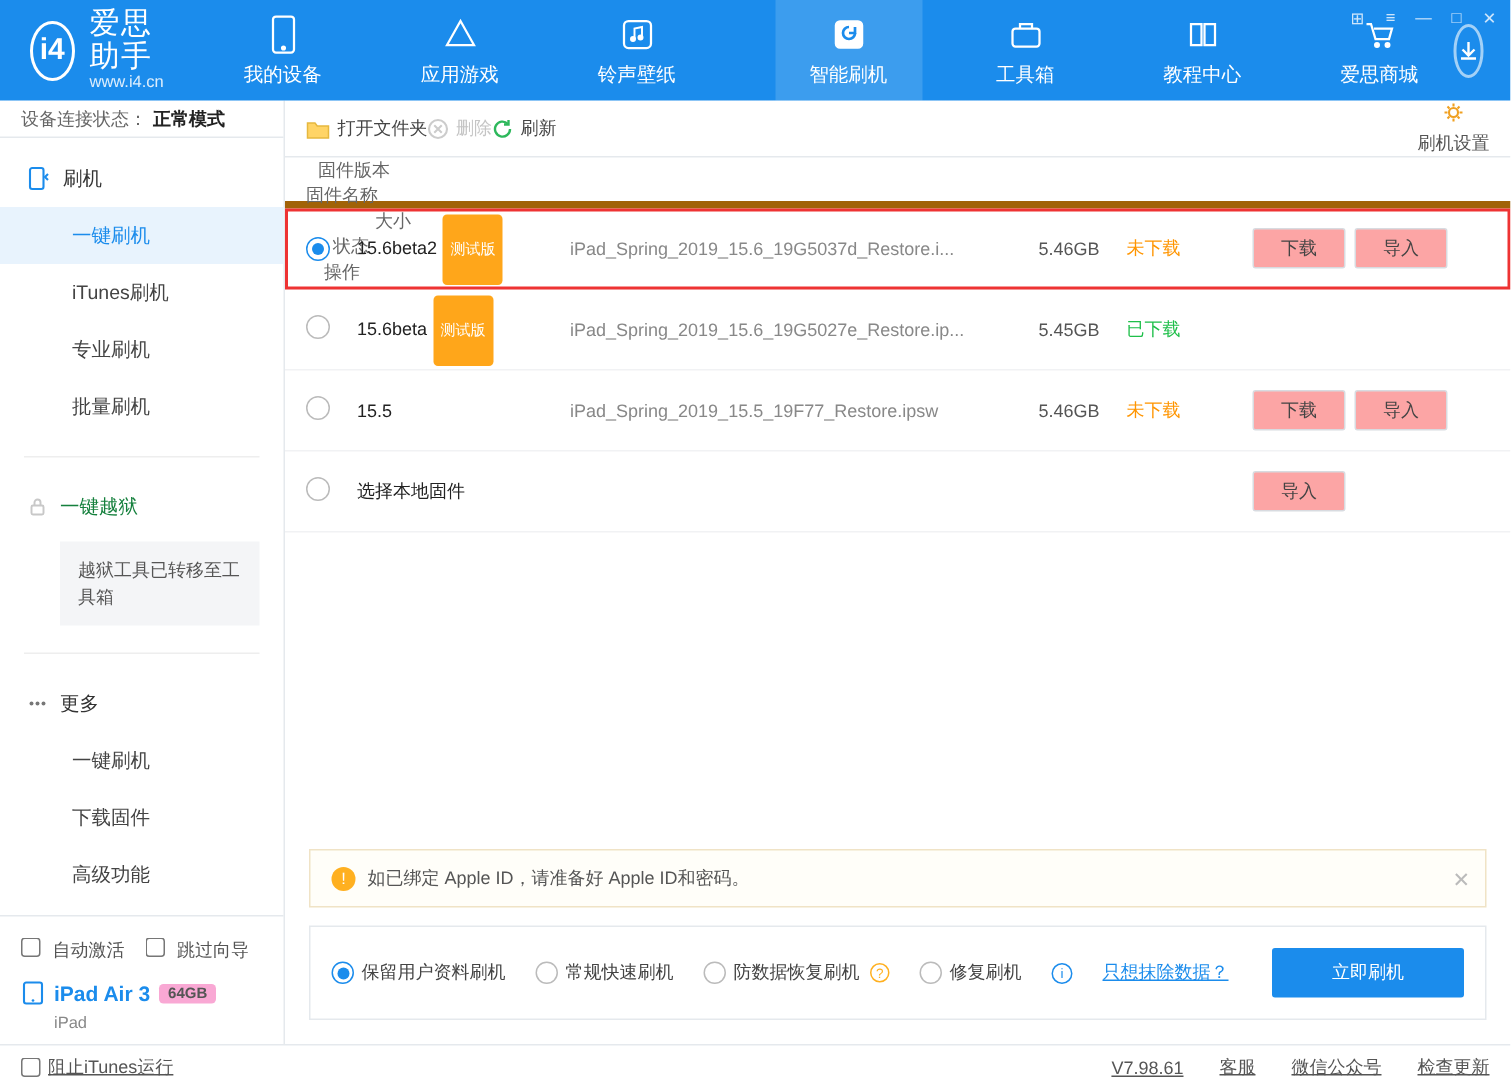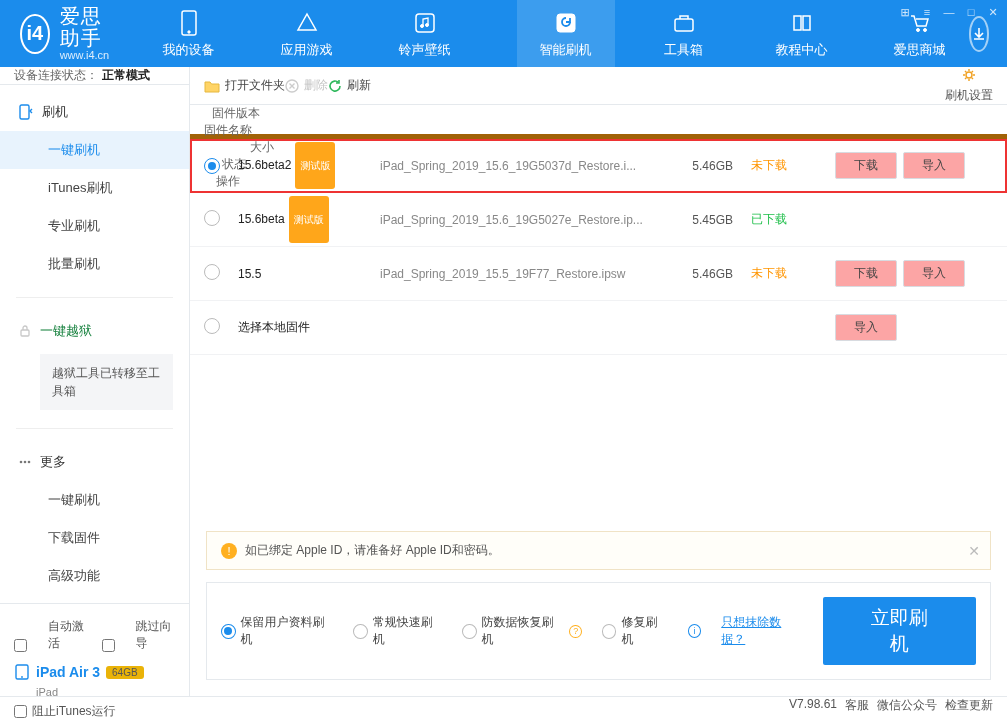--- a/index.html
+++ b/index.html
@@ -31,23 +31,23 @@
 .side-head { font-size:13px; color:#333; padding:10px 18px; display:flex; align-items:center; gap:8px; font-weight:500; }
 .side-head.muted { color:#15803d; }
 .side-head svg { flex-shrink:0; }
 .side-item { font-size:13px; color:#444; padding:10px 18px 10px 48px; cursor:pointer; }
 .side-item.active { background:#e8f3fd; color:#1b8cec; }
 .side-note { background:#f4f5f7; color:#555; font-size:12px; padding:10px 12px; margin:4px 16px 4px 40px; line-height:1.5; }
 .side-divider { border:none; border-top:1px solid #eee; margin:6px 16px; }
 .sidebar-flex { flex:1; }
 .sidebar-bottom { border-top:1px solid #e5e9ed; padding:8px 14px; font-size:12px; }
 .cb-row { display:flex; align-items:center; gap:14px; padding:6px 0; }
-.cb-row label { display:flex; align-items:flex-end; gap:21px; color:#555; cursor:pointer; }
+.cb-row label { display:flex; align-items:flex-start; gap:8px; color:#555; cursor:pointer; }
 .device-row { display:flex; align-items:center; gap:6px; padding:6px 0; color:#1b8cec; font-weight:600; font-size:14px;}
-.badge-gb { background:#eab308; color:#555; font-size:10px; padding:1px 6px; border-radius:3px; font-weight:normal;}
+.badge-gb { background:#f9a8d4; color:#555; font-size:10px; padding:1px 6px; border-radius:3px; font-weight:bold;}
 .device-type { color:#888; font-size:11px; padding-left:22px; }
 
 
 .main { flex:1; display:flex; flex-direction:column; }
 .toolbar { height:38px; display:flex; align-items:center; padding:0 14px; border-bottom:1px solid #e5e9ed; font-size:12px; }
 .tool-btn { display:flex; align-items:center; gap:5px; cursor:pointer; color:#444; }
 .tool-btn.disabled { color:#c5c5c5; cursor:default; }
 .tool-spacer { flex:1; }
 .tool-gear { color:#555;flex-direction:column; }
 .table-head { display:flex; align-items:flex-start; height:34px; padding:0 14px; border-bottom:5px solid #a16207; font-size:12px; color:#666;flex-direction:column; }
@@ -72,24 +72,24 @@
 .main-flex { flex:1; }
 .alert { margin:12px 16px 0; border:1px solid #f0e3c6; background:#fffef9; padding:10px 14px; display:flex; align-items:center; font-size:12px; color:#555; position:relative; }
 .alert-ico { width:16px; height:16px; background:#ffb020; border-radius:50%; color:#fff; display:inline-flex; align-items:center; justify-content:center; font-size:11px; margin-right:8px; }
 .alert-close { position:absolute; right:10px; color:#bbb; cursor:pointer; font-size:14px; }
 .option-bar { margin:12px 16px 16px; border:1px solid #e5e9ed; padding:14px; display:flex; align-items:center; gap:20px; font-size:12px; }
 .opt { display:flex; align-items:center; gap:5px; cursor:pointer; color:#444; }
 .opt .radio { width:15px; height:15px; }
 .opt .q { color:#ffb020; border:1px solid #ffb020; border-radius:50%; width:13px; height:13px; display:inline-flex; align-items:center; justify-content:center; font-size:9px; margin-left:2px; }
 .info-ico { width:14px; height:14px; border:1.5px solid #1b8cec; border-radius:50%; color:#1b8cec; display:inline-flex; align-items:center; justify-content:center; font-size:9px; }
 .link { color:#1b8cec; text-decoration:underline; cursor:pointer; }
-.primary-btn { background:#1b8cec; color:#fff; border:none; padding:8px 40px; margin-left:auto; cursor:pointer; border-radius:2px; font-size:19px; }
-
-
-.footer { height:30px; border-top:1px solid #e5e9ed; display:flex; padding:0 14px; font-size:12px; color:#555; gap:8px; }
+.primary-btn { background:#1b8cec; color:#fff; border:none; padding:8px 40px; margin-left:auto; cursor:pointer; border-radius:2px; font-size:12px; }
+
+
+.footer { height:30px; border-top:1px solid #e5e9ed; display:flex; align-items:center; padding:0 14px; font-size:12px; color:#555; gap:24px;text-decoration:underline; }
 .footer-chk { display:flex; align-items:center; gap:5px; cursor:pointer; }
 .footer-flex { flex:1; }
 .footer-item { cursor:pointer; }
 input[type=checkbox]{ width:13px; height:13px; cursor:pointer; }
 </style>
 </head>
 <body>
 
 <div class="header">
   <div class="titlebar-buttons">

